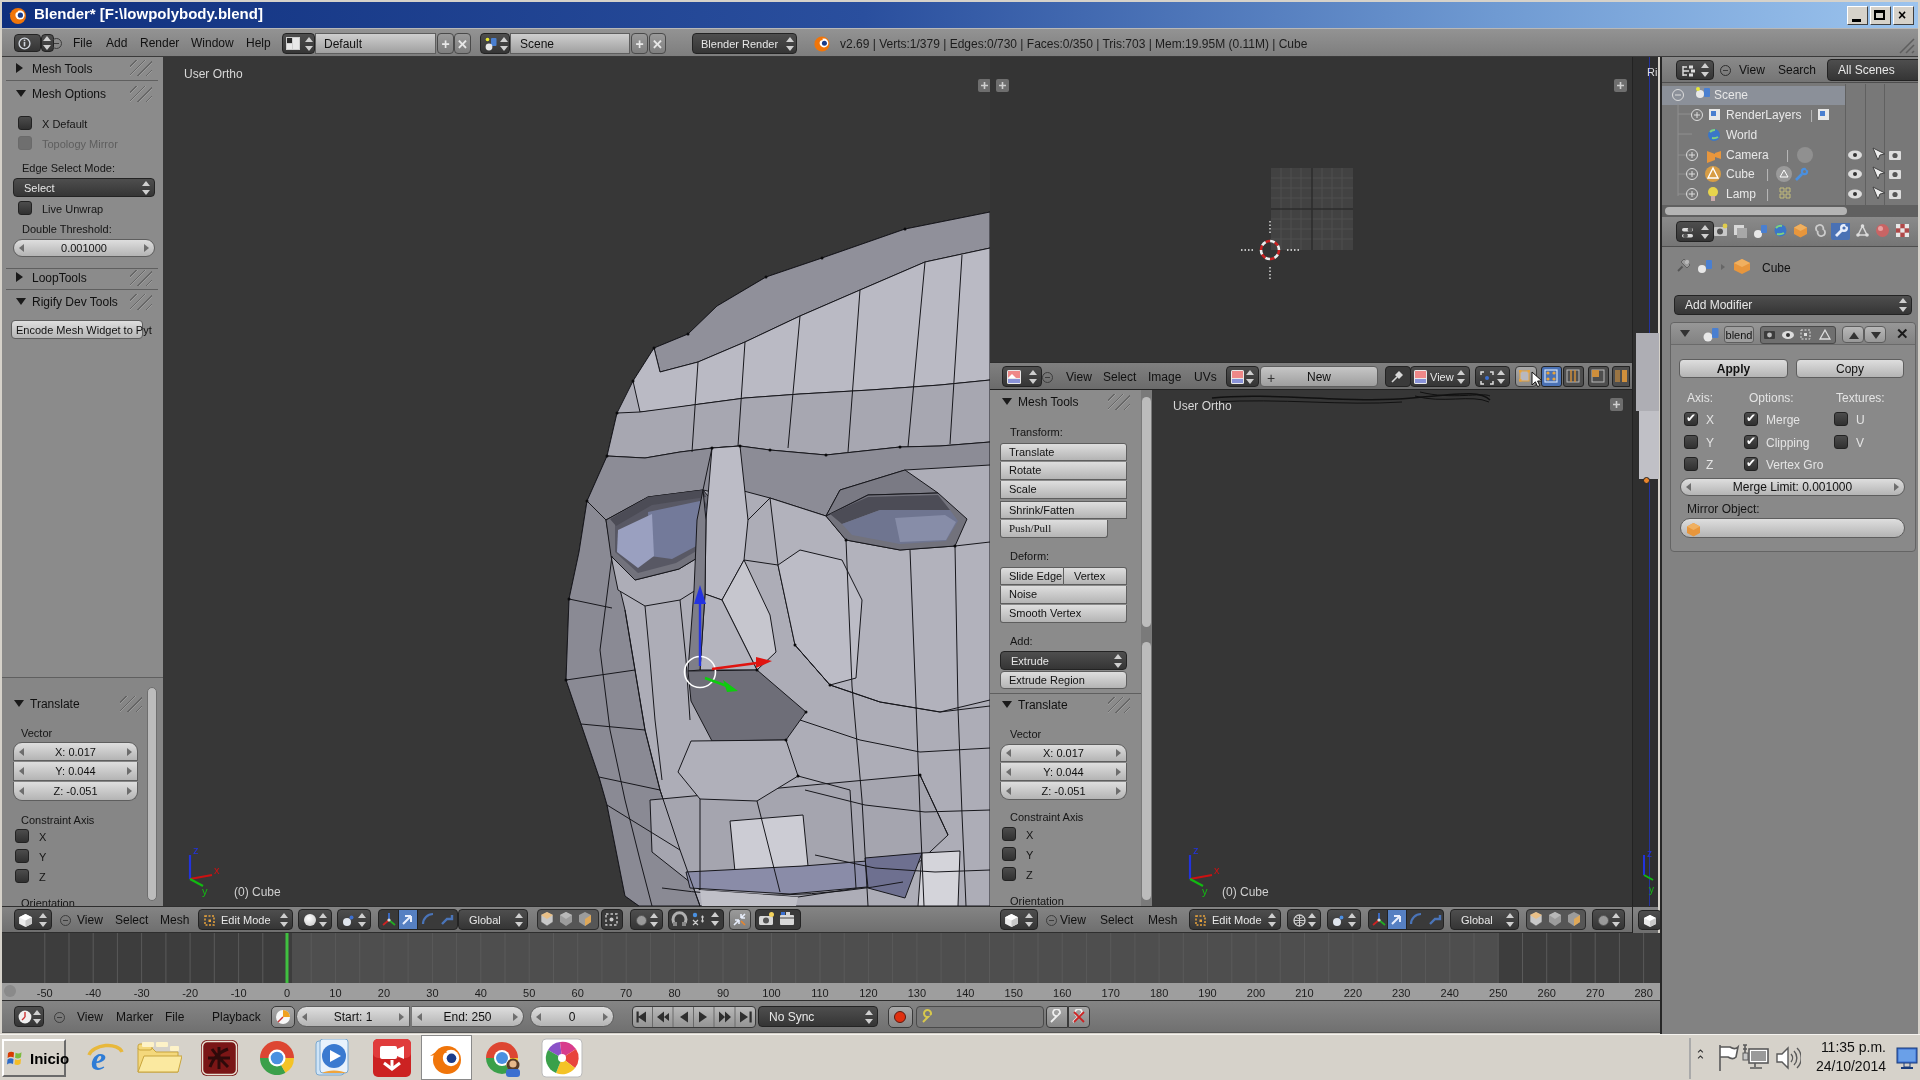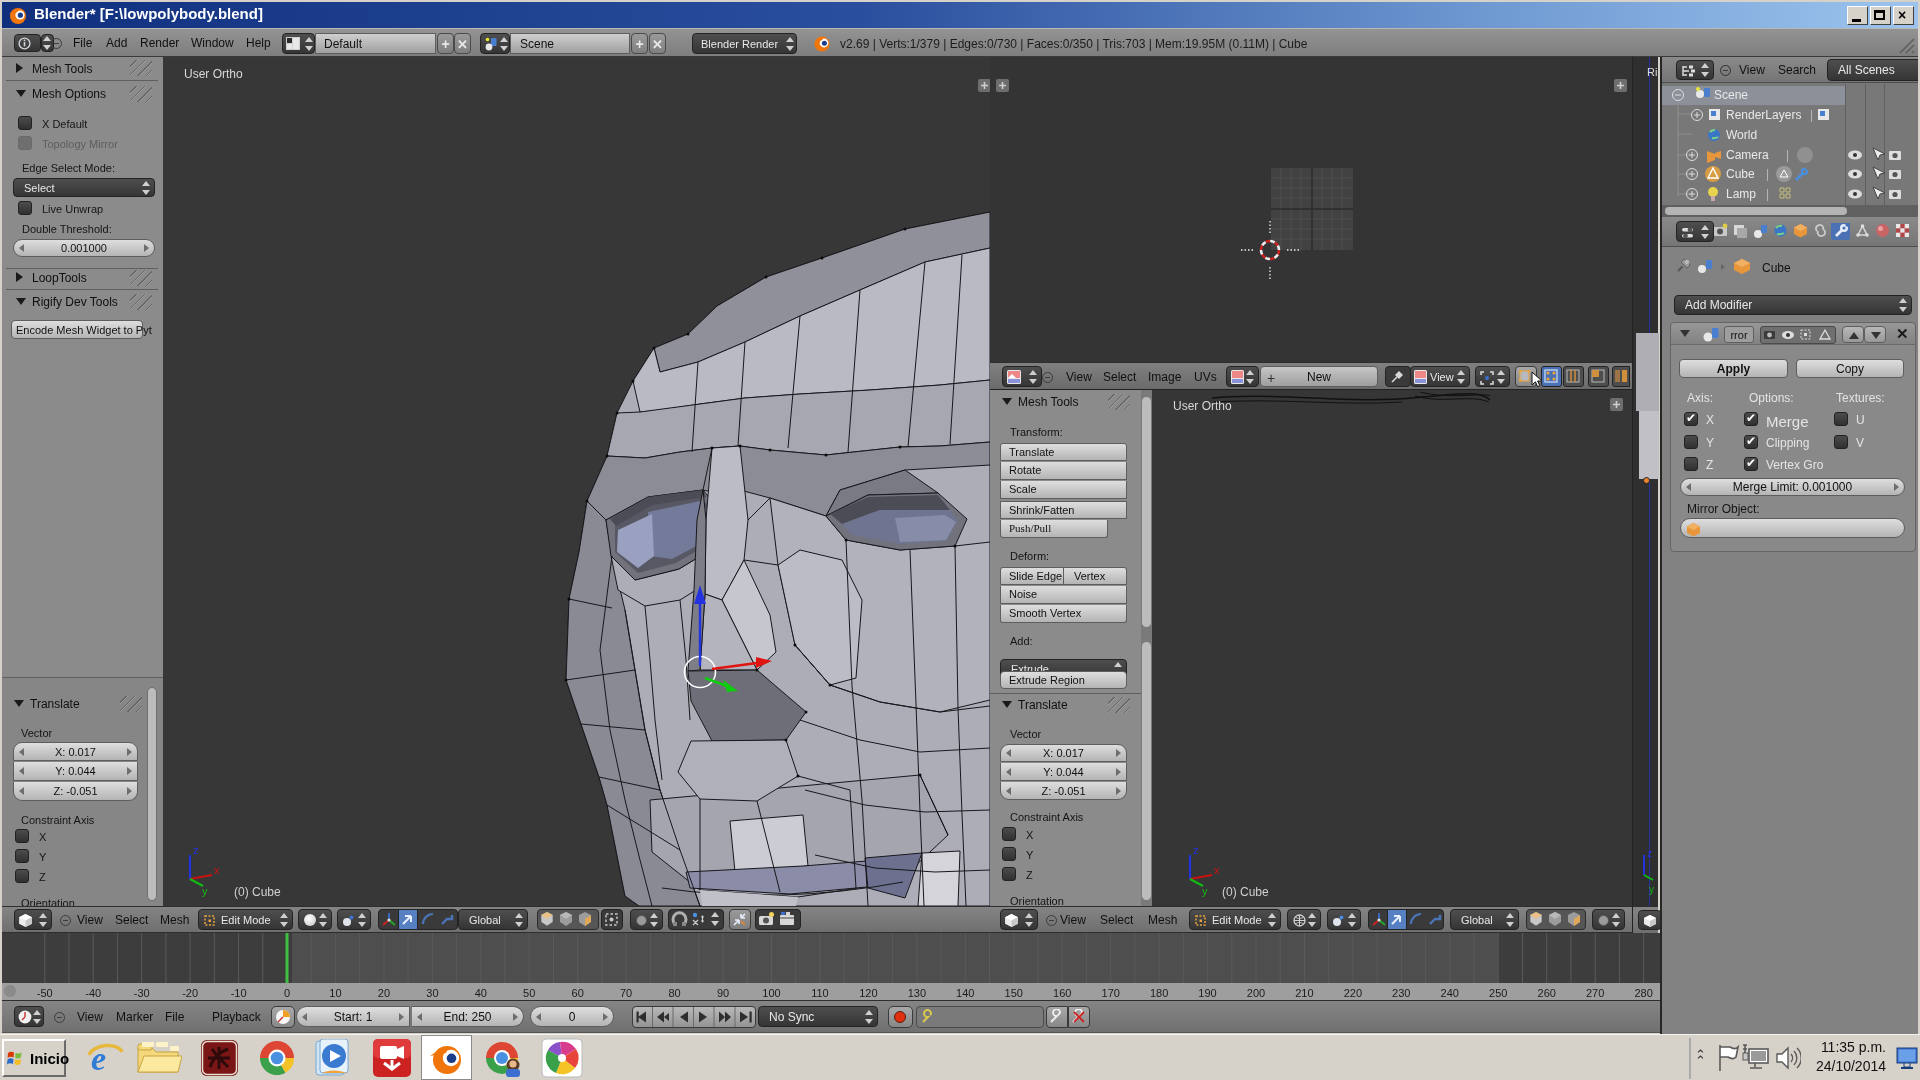--- a/index.html
+++ b/index.html
@@ -547,21 +547,21 @@
   <div class="lw btn" style="left:74px;top:177px;width:63px;height:18px;border-radius:0 3px 0 0;border-left:none;">
       <div class="txt" style="left:10px;top:2px;">Vertex</div>
     </div>
   <div class="lw btn" style="left:10px;top:196px;width:127px;height:18px;border-radius:0;border-top:none;">
       <div class="txt" style="left:8px;top:2px;">Noise</div>
     </div>
   <div class="lw btn" style="left:10px;top:215px;width:127px;height:18px;border-radius:0 0 3px 3px;border-top:none;">
       <div class="txt" style="left:8px;top:2px;">Smooth Vertex</div>
     </div>
   <div class="lbl" style="left:20px;top:245px;">Add:</div>
-  <div class="dd" style="left:10px;top:261px;width:127px;height:19px;margin-top:8px;">
+  <div class="dd" style="left:10px;top:261px;width:127px;height:19px;">
       <div class="t" style="font-size:11px;">Extrude</div>
       <div class="ud"></div>
     </div>
   <div class="lw btn" style="left:10px;top:281px;width:127px;height:18px;">
       <div class="txt" style="left:8px;top:2px;">Extrude Region</div>
     </div>
   <div class="abs" style="left:0;top:303px;width:162px;height:1px;background:#5f5f5f;"></div>
   <div class="ph open" style="left:28px;top:308px;">Translate</div>
     <div class="grip" style="left:118px;top:307px;"></div>
   <div class="lbl" style="left:20px;top:338px;">Vector</div>
@@ -879,21 +879,21 @@
     </div>
 
   <div class="abs" style="left:8px;top:105px;width:246px;height:230px;background:#898989;border:1px solid #646464;border-radius:4px;"></div>
   <div class="abs" style="left:9px;top:106px;width:244px;height:22px;background:linear-gradient(#979797,#828282);border-radius:4px 4px 0 0;border-bottom:1px solid #6a6a6a;"></div>
   <div class="abs" style="left:18px;top:113px;width:0;height:0;border-left:5px solid transparent;border-right:5px solid transparent;border-top:7px solid #333;"></div>
   <svg class="abs" style="left:40px;top:109px" width="18" height="17">
       <circle cx="6" cy="11" r="4.5" fill="#e8e8e8"></circle>
       <rect x="10" y="2" width="6.5" height="10" rx="1" fill="#4a7fd0"></rect>
     </svg>
   <div class="lw" style="left:62px;top:109px;width:30px;height:17px;border-radius:3px;background:#9e9e9e;">
-      <div class="c" style="font-size:11px;">rror</div>
+      <div class="c" style="font-size:11px;">blend</div>
     </div>
   <div class="abs" style="left:98px;top:109px;width:76px;height:18px;background:#6f6f6f;border:1px solid #4a4a4a;border-radius:3px;"></div>
   <svg class="abs" style="left:100px;top:111px" width="74" height="14">
     <g transform="translate(2,0)">
         <rect x="0" y="3" width="11" height="8" rx="1" fill="#3c3c3c"></rect>
         <circle cx="5.5" cy="7" r="2.4" fill="#bbb"></circle>
       </g>
     <g transform="translate(20,0)">
         <ellipse cx="6" cy="7" rx="6" ry="4" fill="#ddd"></ellipse>
         <circle cx="6" cy="7" r="2" fill="#333"></circle>
@@ -926,21 +926,21 @@
   <div class="txt" style="left:25px;top:174px;font-size:12px;color:#e4e4e4;">Axis:</div>
   <div class="txt" style="left:87px;top:174px;font-size:12px;color:#e4e4e4;">Options:</div>
   <div class="txt" style="left:174px;top:174px;font-size:12px;color:#e4e4e4;">Textures:</div>
   <div class="cb on" style="left:22px;top:195px;"></div>
     <div class="txt" style="left:44px;top:196px;font-size:12px;color:#e4e4e4;">X</div>
   <div class="cb" style="left:22px;top:218px;"></div>
     <div class="txt" style="left:44px;top:219px;font-size:12px;color:#e4e4e4;">Y</div>
   <div class="cb" style="left:22px;top:240px;"></div>
     <div class="txt" style="left:44px;top:241px;font-size:12px;color:#e4e4e4;">Z</div>
   <div class="cb on" style="left:82px;top:195px;"></div>
-    <div class="txt" style="left:104px;top:196px;font-size:15px;color:#e4e4e4;">Merge</div>
+    <div class="txt" style="left:104px;top:196px;font-size:12px;color:#e4e4e4;">Merge</div>
   <div class="cb on" style="left:82px;top:218px;"></div>
     <div class="txt" style="left:104px;top:219px;font-size:12px;color:#e4e4e4;">Clipping</div>
   <div class="cb on" style="left:82px;top:240px;"></div>
     <div class="txt" style="left:104px;top:241px;font-size:12px;color:#e4e4e4;">Vertex Gro</div>
   <div class="cb" style="left:172px;top:195px;"></div>
     <div class="txt" style="left:194px;top:196px;font-size:12px;color:#e4e4e4;">U</div>
   <div class="cb" style="left:172px;top:218px;"></div>
     <div class="txt" style="left:194px;top:219px;font-size:12px;color:#e4e4e4;">V</div>
   <div class="lw sli" style="left:18px;top:261px;width:225px;height:18px;">
       <div class="c" style="font-size:12px;">Merge Limit: 0.001000</div>

